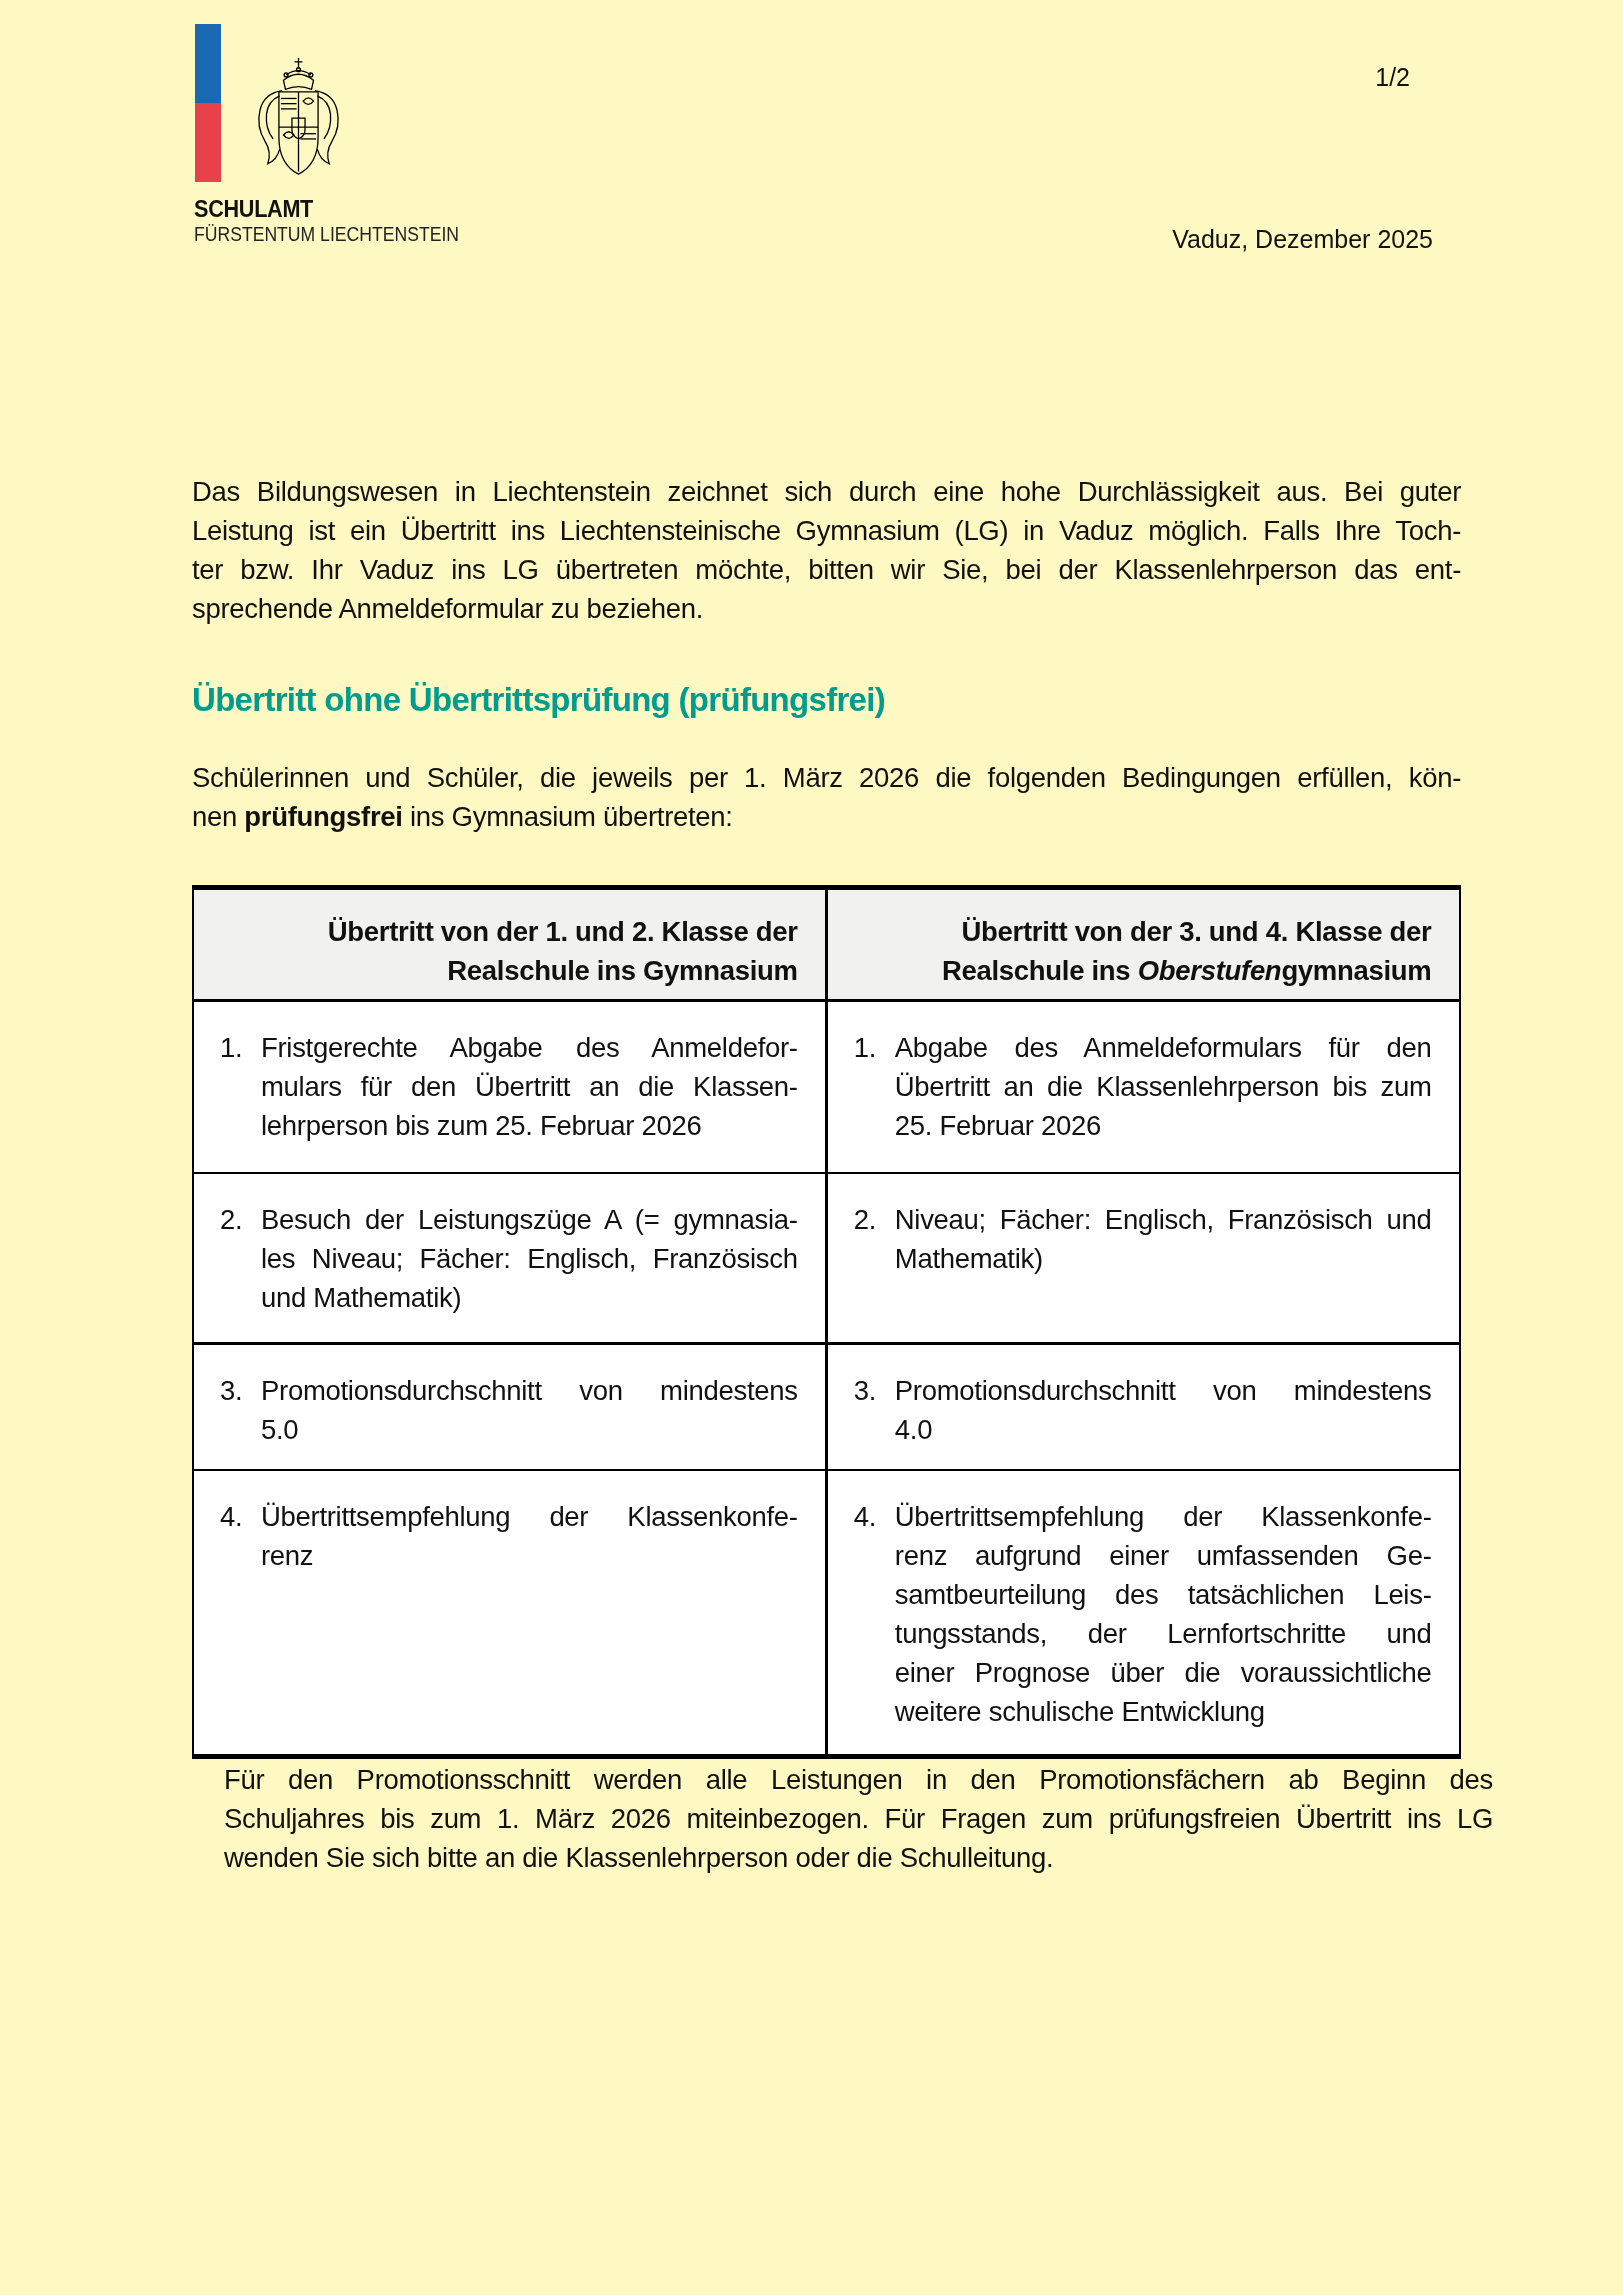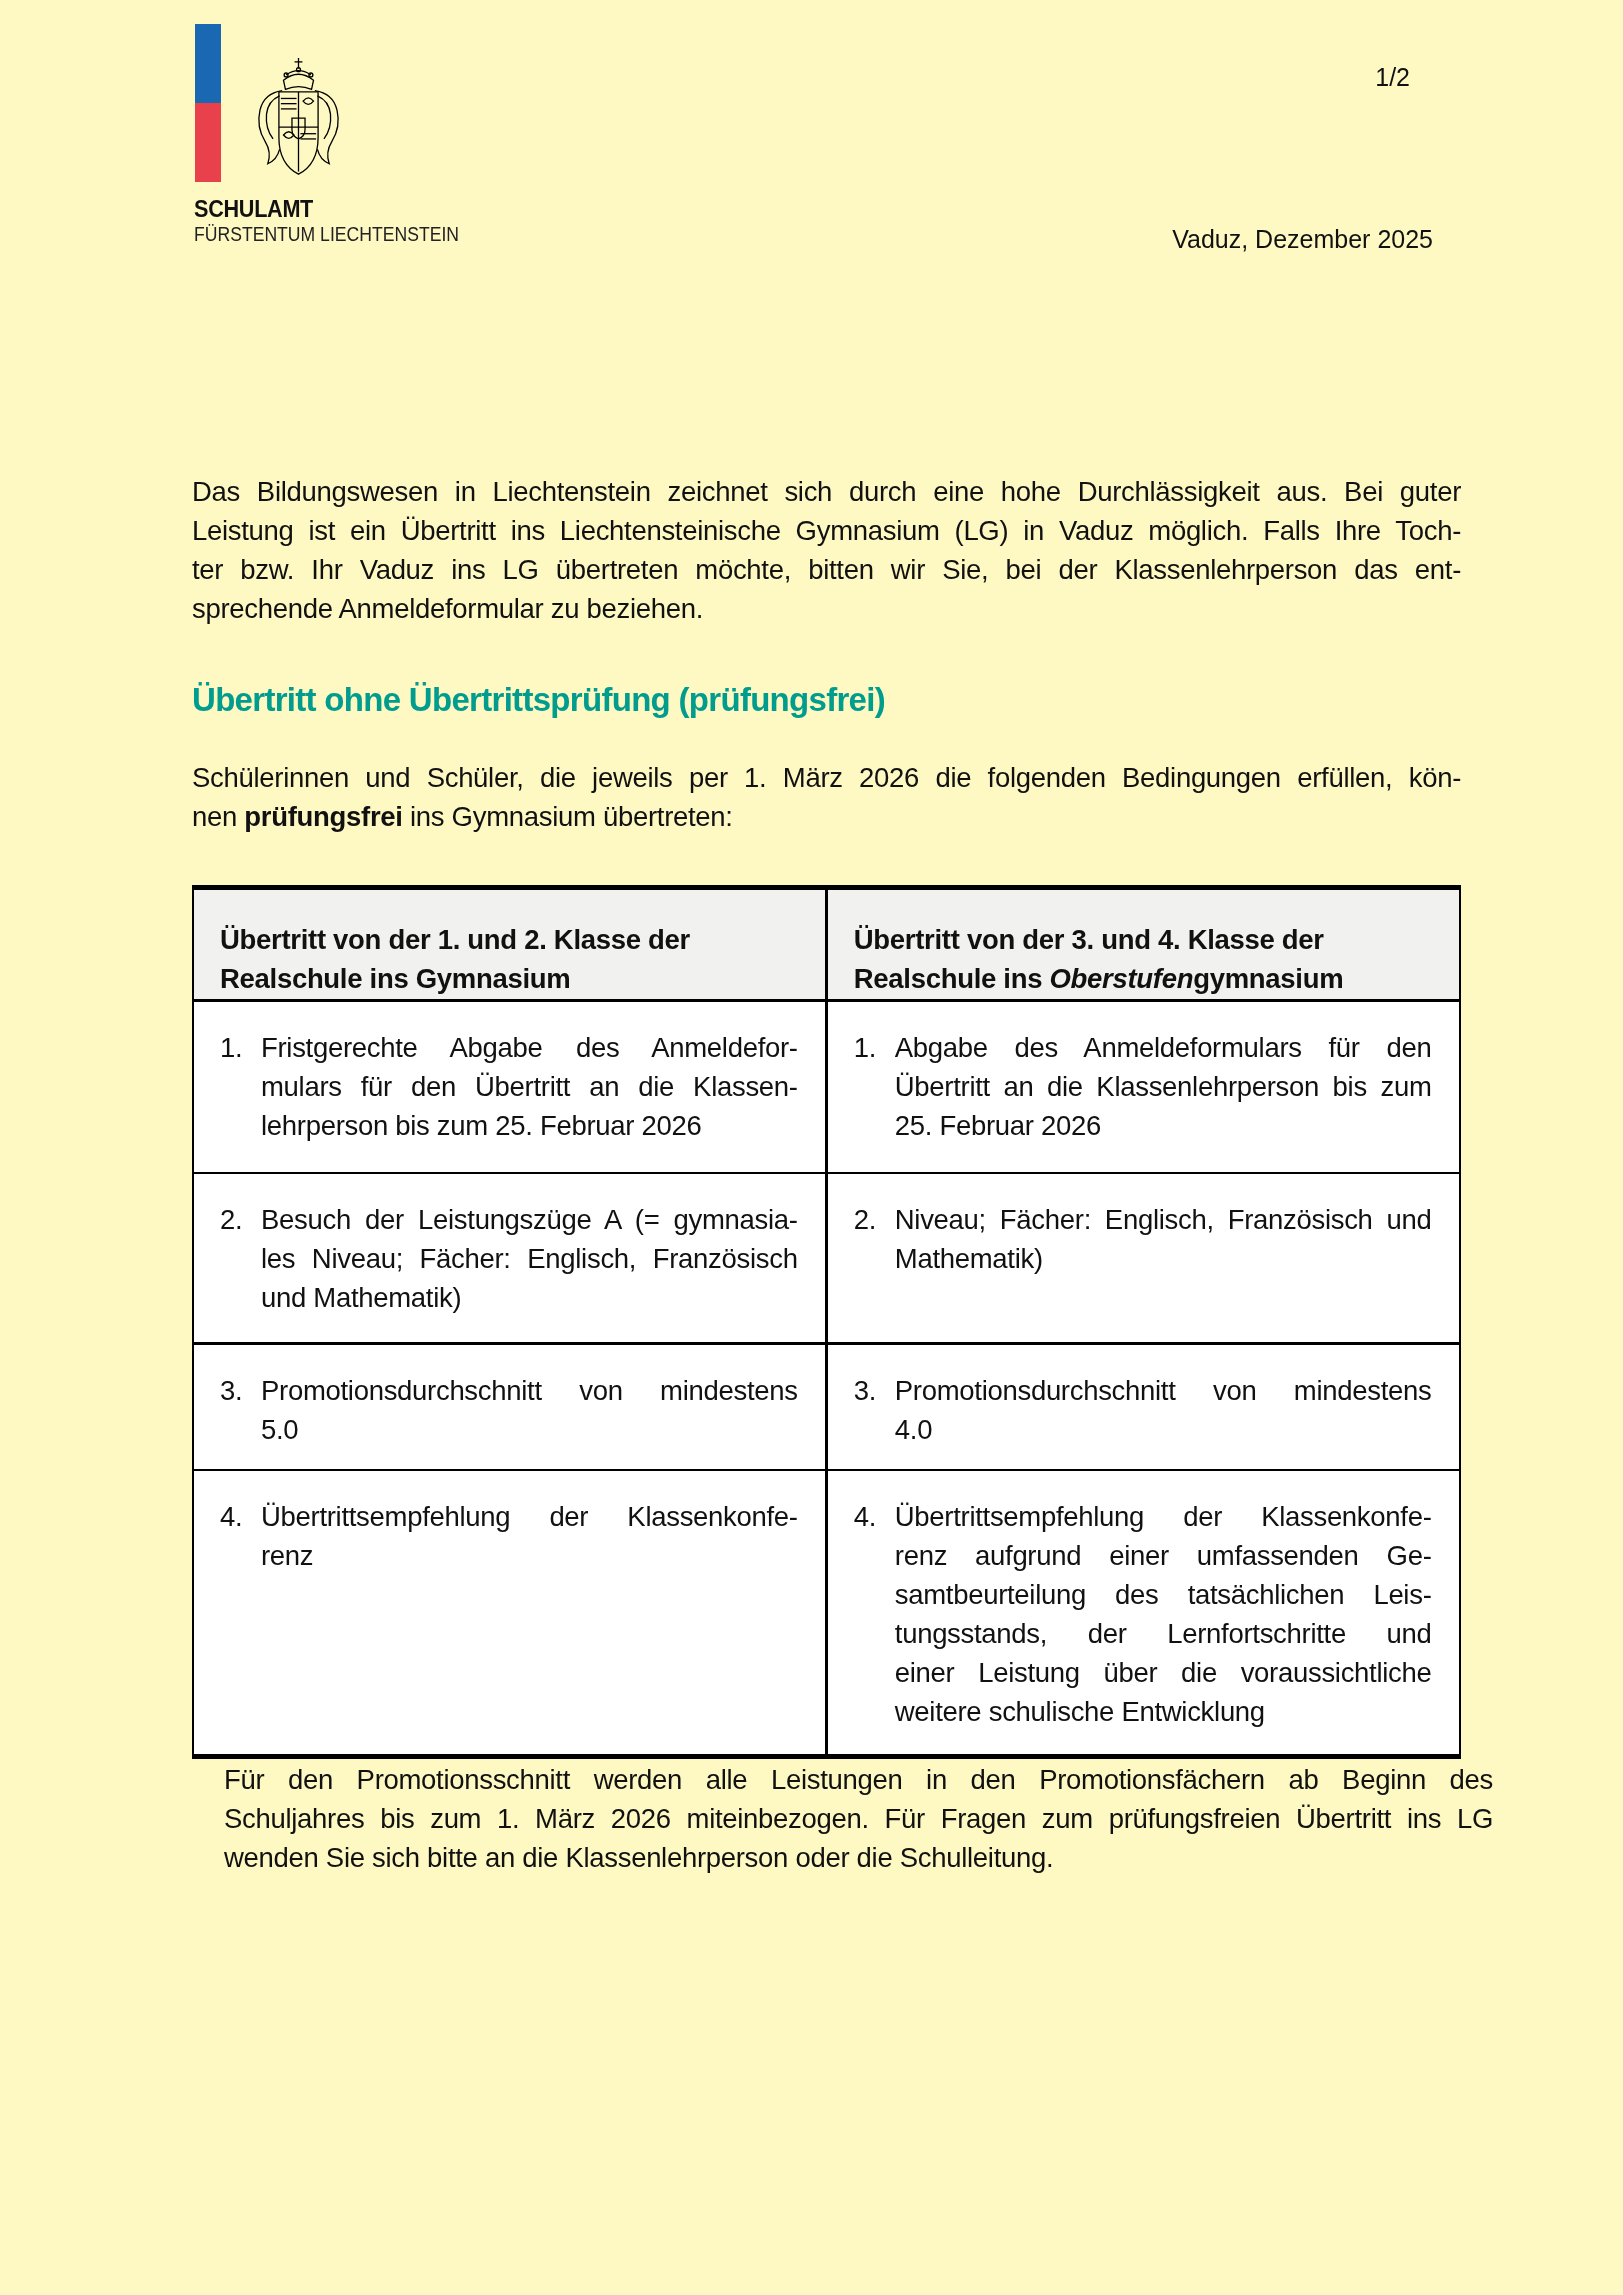--- a/index.html
+++ b/index.html
@@ -35,21 +35,21 @@
   .ctable{
     position:absolute;left:192px;top:885px;width:1269px;height:874px;
     box-sizing:border-box;background:#000;
     border:5.2px solid #000;border-left-width:2.6px;border-right-width:2.6px;
     display:grid;grid-template-columns:1fr 1fr;
     grid-template-rows:109px 170px 168px 124px 283px;
     gap:2.6px;
   }
   .tcell{background:#fff;box-sizing:border-box;padding:26px 27.5px 0 26px;
     font-size:27.5px;line-height:39px;letter-spacing:-0.3px;overflow:hidden;}
-  .tcell.hdr{background:#F1F1EF;font-weight:700;padding-top:30px;}
+  .tcell.hdr{background:#F1F1EF;font-weight:700;padding-top:22px;text-align:right;}
   .li{display:flex;}
   .num{flex:0 0 41px;}
   .cellbody{flex:1 1 auto;min-width:0;}
 </style>
 </head>
 <body>
 
 <div class="page">
 
   <div class="pageno">1/2</div>
@@ -191,21 +191,21 @@
         </div>
     </div>
     <div class="tcell">
       <div class="li">
           <div class="num">4.</div>
       <div class="cellbody">
             <div class="line just">Übertrittsempfehlung der Klassenkonfe-</div>
             <div class="line just">renz aufgrund einer umfassenden Ge-</div>
             <div class="line just">samtbeurteilung des tatsächlichen Leis-</div>
             <div class="line just">tungsstands, der Lernfortschritte und</div>
-            <div class="line just">einer Leistung über die voraussichtliche</div>
+            <div class="line just">einer Prognose über die voraussichtliche</div>
             <div class="line">weitere schulische Entwicklung</div>
           </div>
         </div>
     </div>
   </div>
 
   <div class="para" id="outro">
       <div class="line just">Für den Promotionsschnitt werden alle Leistungen in den Promotionsfächern ab Beginn des</div>
       <div class="line just">Schuljahres bis zum 1. März 2026 miteinbezogen. Für Fragen zum prüfungsfreien Übertritt ins LG</div>
       <div class="line">wenden Sie sich bitte an die Klassenlehrperson oder die Schulleitung.</div>

